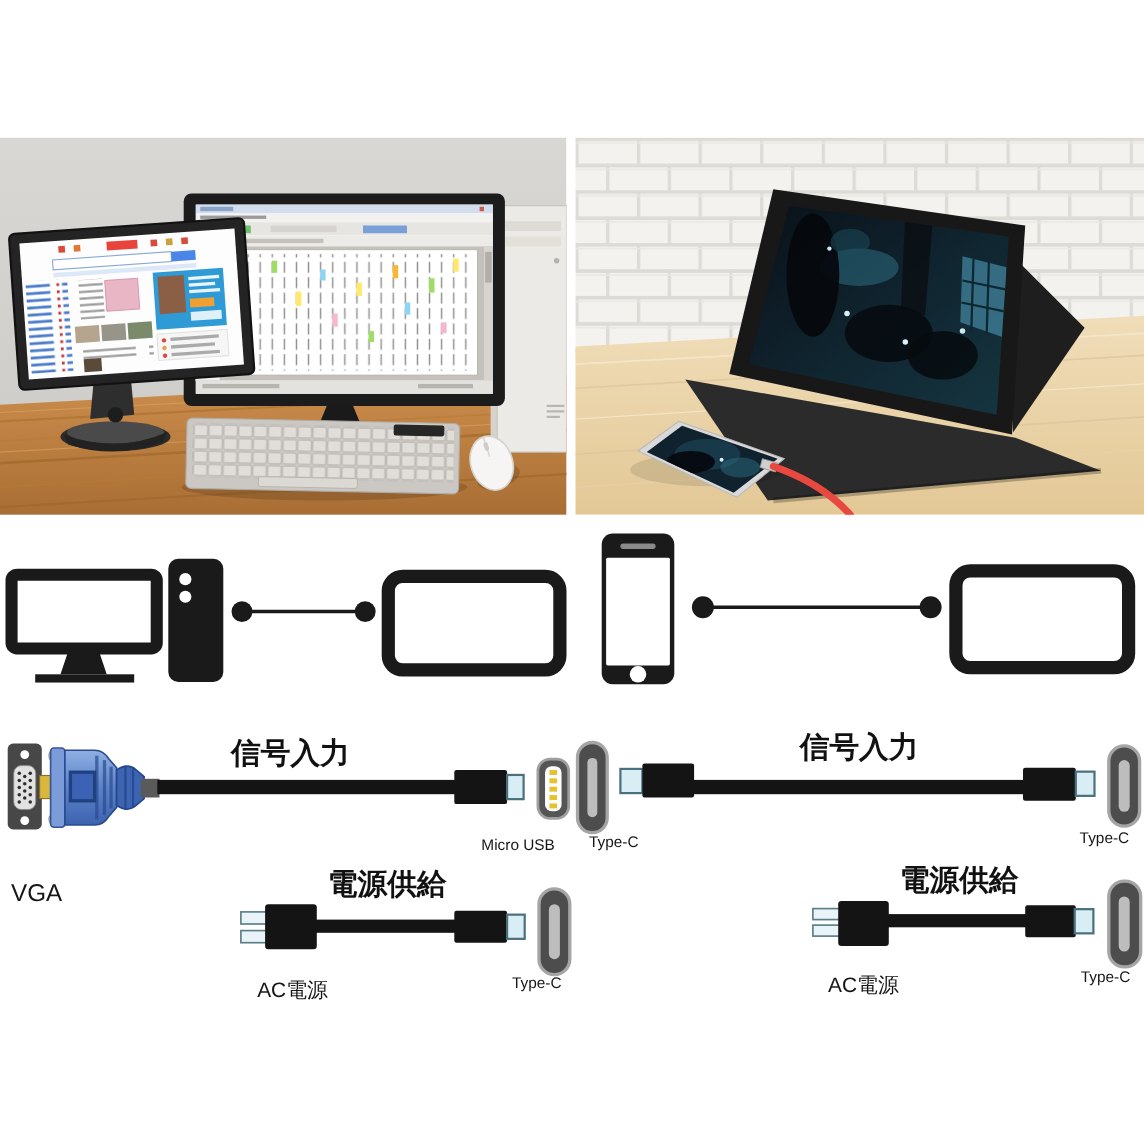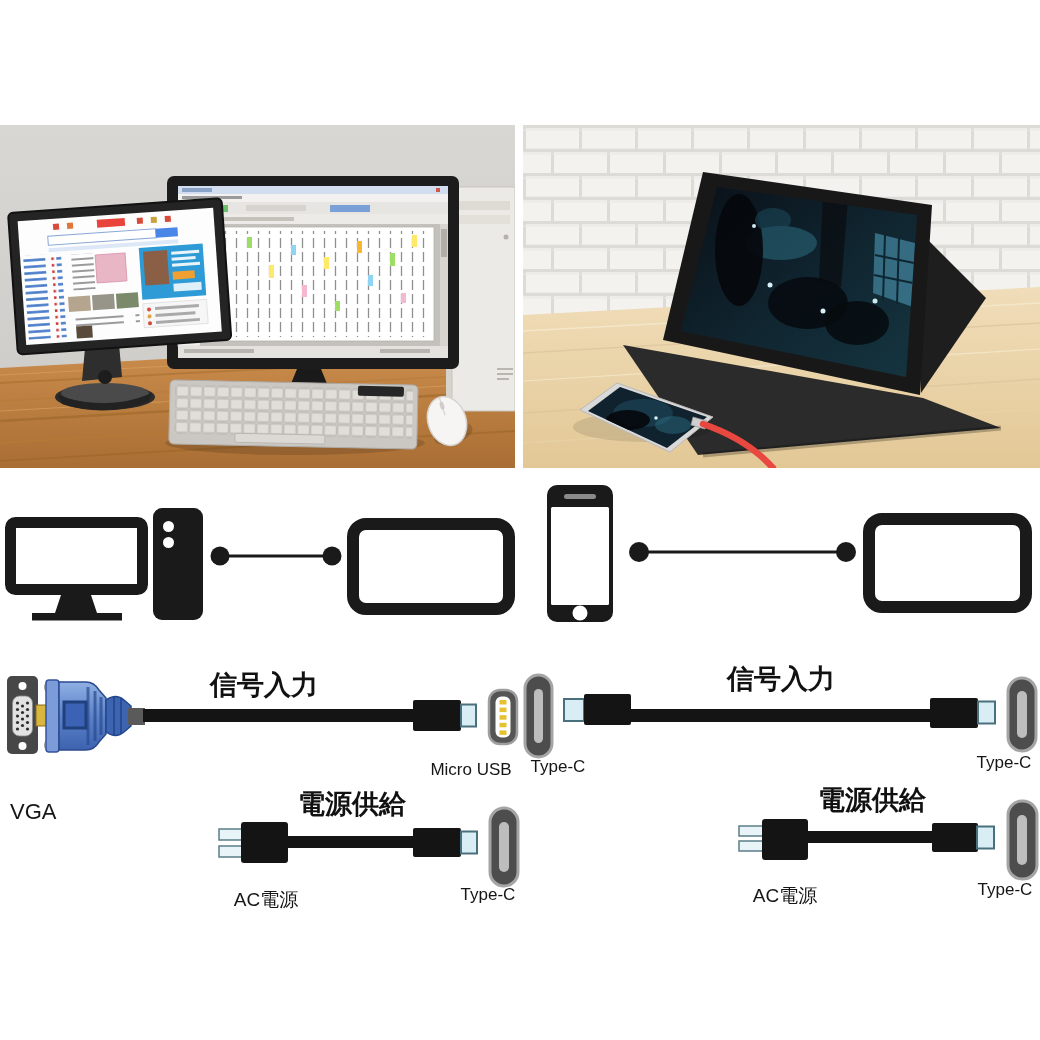--- a/index.html
+++ b/index.html
@@ -1,21 +1,21 @@
 <!DOCTYPE html>
 <html><head>
 <meta charset="utf-8">
 <style>
   html,body{margin:0;padding:0;background:#ffffff;}
   #canvas{position:relative;width:1040px;height:1040px;background:#ffffff;overflow:hidden;
           font-family:"Liberation Sans","DejaVu Sans",sans-serif;color:#141414;}
   .abs{position:absolute;}
   .photo{position:absolute;top:125px;height:343px;}
   .title{position:absolute;font-size:27px;font-weight:bold;color:#111;transform:translateX(-50%);white-space:nowrap;z-index:5;}
-  .lbl{position:absolute;font-size:17px;color:#161616;transform:translateX(-50%);white-space:nowrap;z-index:5;}
+  .lbl{position:absolute;font-size:14px;color:#161616;transform:translateX(-50%);white-space:nowrap;z-index:5;}
   .lbl-left{transform:none;}
   .lbl-vga{font-size:22px;}
   .lbl-ac{font-size:19px;}
   svg{display:block;}
 </style>
 </head>
 <body>
 
 <div id="canvas">
 

